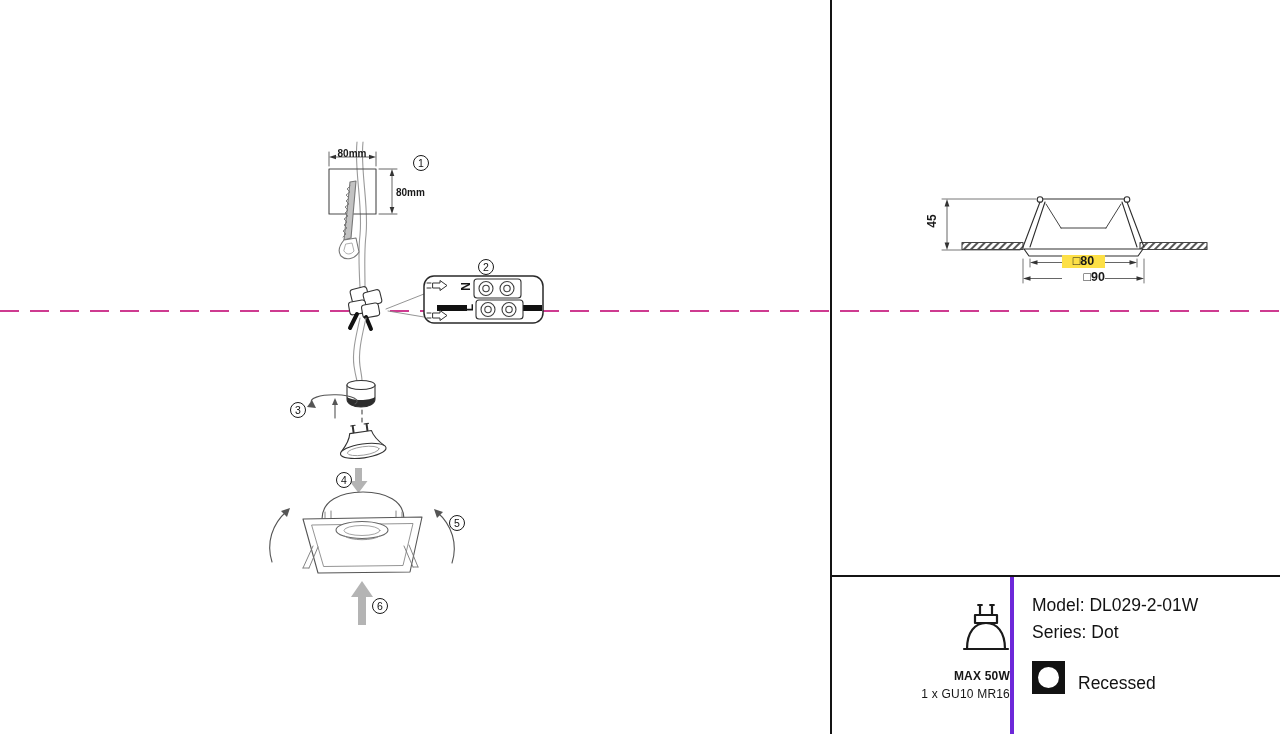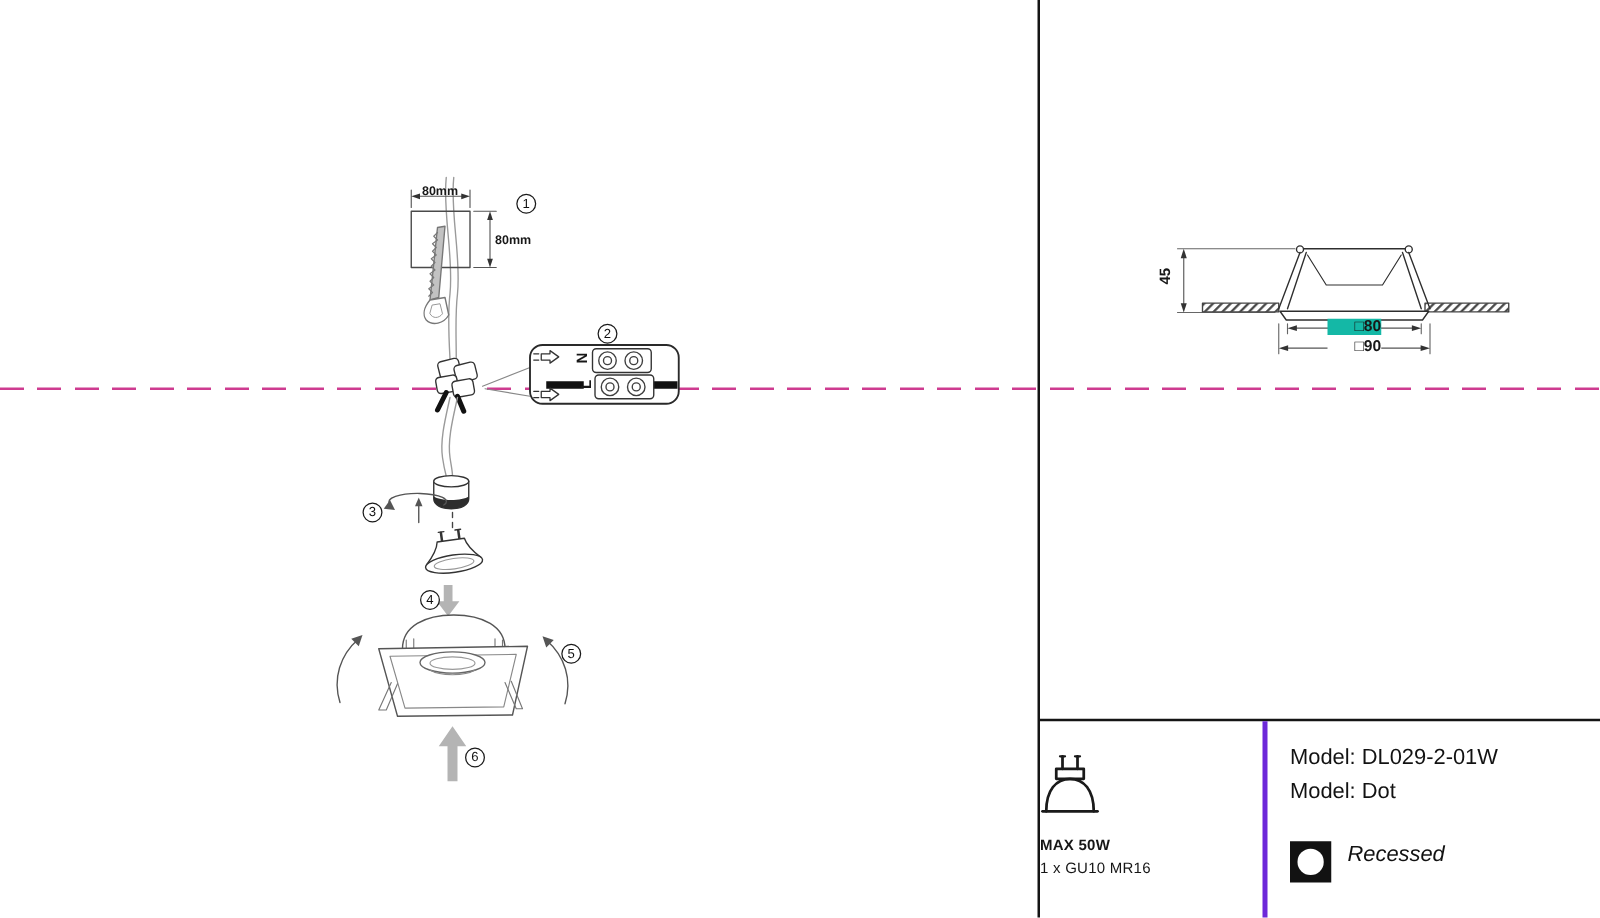--- a/index.html
+++ b/index.html
@@ -16,41 +16,41 @@
   #section-svg{left:830px;top:0;}
 
   
   .lbl{position:absolute;z-index:4;font-size:10px;font-weight:700;line-height:13px;
        color:#181818;white-space:nowrap;}
   .lbl-80top{left:328px;top:147px;width:48px;text-align:center;}
   .lbl-80right{left:396px;top:186px;}
   .lbl-n{left:459px;top:280px;width:14px;text-align:center;font-size:12px;transform:rotate(-90deg);}
   .lbl-l{left:462px;top:301px;width:14px;text-align:center;font-size:12px;transform:rotate(-90deg);}
   .lbl-45{left:920px;top:214px;width:26px;height:14px;text-align:center;font-size:12px;transform:rotate(-90deg);}
-  .lbl-d80{left:1062px;top:255px;width:43px;text-align:right;font-size:12.5px;background:#14b8a6;}
+  .lbl-d80{left:1062px;top:255px;width:43px;text-align:center;font-size:12.5px;background:#fde047;}
   .lbl-d90{left:1062px;top:271px;width:43px;text-align:right;font-size:12.5px;background:#fff;}
 
   
   .circ{position:absolute;z-index:4;width:14px;height:14px;border:1.3px solid #1a1a1a;
         border-radius:50%;background:#fff;display:flex;align-items:center;justify-content:center;
         font-size:10.5px;line-height:1;color:#111;}
   .c1{left:413px;top:155px;} .c2{left:478px;top:259px;} .c3{left:290px;top:402px;}
   .c4{left:336px;top:472px;} .c5{left:449px;top:515px;} .c6{left:372px;top:598px;}
 
   
   .v-divider{position:absolute;left:830px;top:0;width:2px;height:734px;background:#141414;z-index:5;}
   .spec-panel{position:absolute;left:832px;top:575px;right:0;bottom:0;z-index:5;
               border-top:2px solid #141414;display:flex;background:#fff;}
-  .cell-lamp{width:178px;display:flex;flex-direction:column;align-items:flex-start;}
+  .cell-lamp{width:178px;display:flex;flex-direction:column;align-items:flex-end;}
   .bulb-icon{margin-top:26px;}
   .max-label{margin-top:16px;font-size:12px;font-weight:700;letter-spacing:.2px;}
   .socket-label{margin-top:4px;font-size:12px;font-weight:400;letter-spacing:.2px;}
   .cell-product{flex:1;border-left:4px solid #6d28d9;padding:15px 0 0 18px;}
   .model-line{font-size:17.5px;line-height:26.5px;color:#121212;}
-  .mount-row{display:flex;align-items:flex-start;margin-top:28px;gap:13px;font-style:italic;}
+  .mount-row{display:flex;align-items:flex-end;margin-top:16px;gap:13px;}
   .mount-icon{width:33px;height:33px;background:#121212;display:flex;align-items:center;justify-content:center;}
   .mount-icon-circle{width:21px;height:21px;border-radius:50%;background:#fff;}
   .mount-label{font-size:17.5px;color:#121212;}
 </style>
 </head>
 <body>
 
 <div class="sheet">
 
   <div class="dashed-line"></div>
@@ -238,21 +238,21 @@
           <rect x="13" y="12" width="22" height="8"></rect>
           <path d="M5,46 C5,29 13,20 24,20 C35,20 43,29 43,46"></path>
           <path d="M2,46 H46"></path>
         </g>
       </svg>
       <div class="max-label">MAX 50W</div>
       <div class="socket-label">1 x GU10 MR16</div>
     </div>
     <div class="cell-product">
       <div class="model-line">Model: DL029-2-01W</div>
-      <div class="model-line">Model: Dot</div>
+      <div class="model-line">Series: Dot</div>
       <div class="mount-row">
         <div class="mount-icon">
           <div class="mount-icon-circle"></div>
         </div>
         <div class="mount-label">Recessed</div>
       </div>
     </div>
   </div>
 
 </div>

